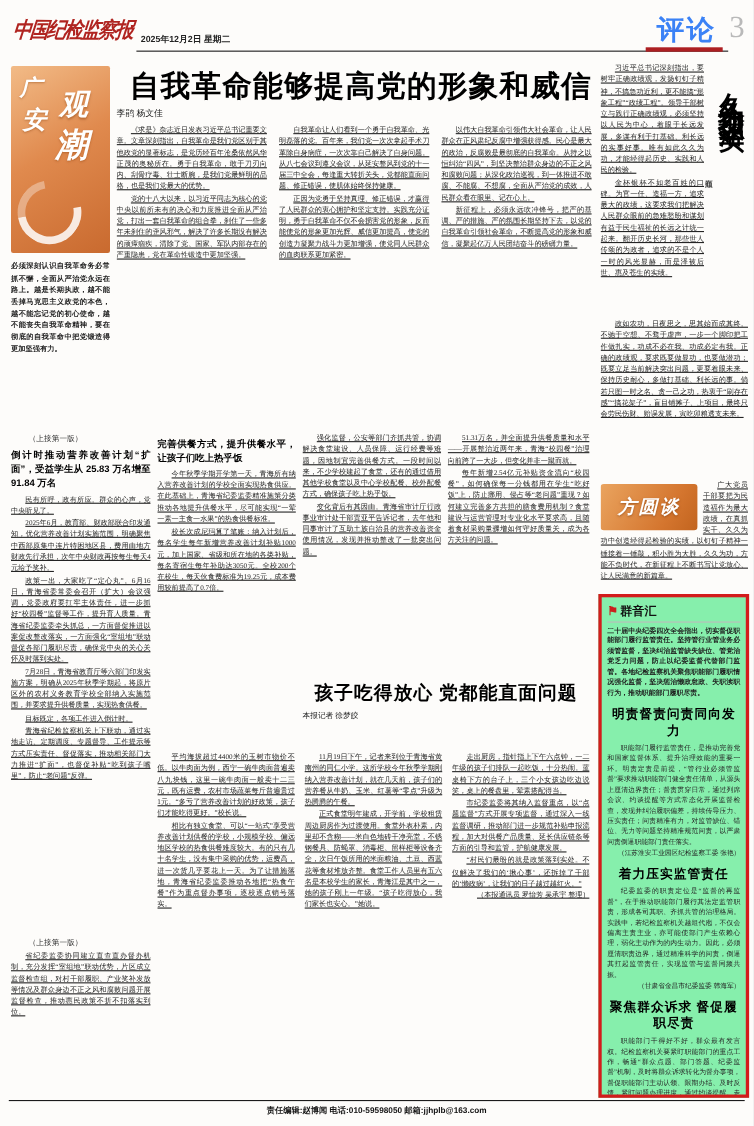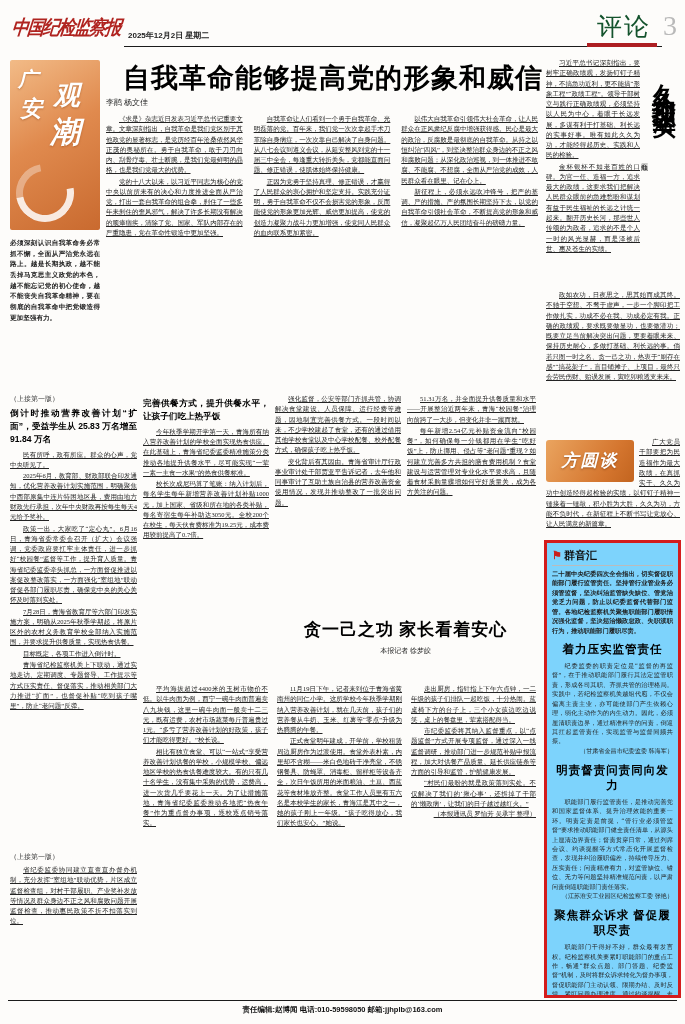--- a/index.html
+++ b/index.html
@@ -16,22 +16,22 @@
     font-size:17px; font-weight:bold; font-style:italic;
     color:#b02420; letter-spacing:-1.5px; transform:skewX(-6deg) scaleY(1.15);
     white-space:nowrap;
   }
   .pub-date {
     position:absolute; left:128px; top:30px; font-size:8px; font-weight:bold;
     font-family:"Liberation Sans","DejaVu Sans",sans-serif; color:#222;
   }
   .header-rule { position:absolute; left:124px; top:46px; width:538px; border-top:1.5px solid #1b1b1b; }
   .section-title {
-    position:absolute; right:34px; top:10px; font-size:25px; font-weight:normal;
-    letter-spacing:2px; color:#14532d;
+    position:absolute; right:34px; top:10px; font-size:25px; font-weight:bold;
+    letter-spacing:2px; color:#3b82f6;
   }
   .section-underline { position:absolute; right:28px; top:43px; width:70px; height:4px; background:#ad1f22; }
   .page-num {
     position:absolute; right:8px; top:10px; font-size:28px; color:#b9b9b9;
     font-family:"Liberation Serif",serif;
   }
   
   .brand-box {
     position:absolute; left:10px; top:60px; width:90px; height:170px;
     background:linear-gradient(150deg,#f2bb87 0%,#e08a4e 45%,#c96a2f 100%);
@@ -47,29 +47,29 @@
   .bc3 { left:40px; top:52px; font-size:30px; }
   .brand-swirl {
     position:absolute; left:6px; bottom:8px; width:58px; height:58px;
     border-radius:50%; border:7px solid rgba(255,255,255,.85);
     border-top-color:transparent; border-left-color:rgba(255,255,255,.35);
     transform:rotate(35deg);
   }
   
   .body-text { font-size:6.5px; line-height:1.58; text-align:justify; color:#242424;text-decoration:underline; }
   .body-text p { text-indent:2em; margin:0 0 1px 0; }
-  .continued { font-size:7px; color:#333; margin-bottom:3px; }
+  .continued { font-size:7px; color:#333; margin-bottom:3px;margin-left:16px; }
   .sub-head {
     font-family:"Liberation Sans","DejaVu Sans",sans-serif;
     font-size:8.6px; font-weight:bold; line-height:1.5; color:#000;
     margin:3px 0 4px 0; text-align:justify;
   }
   
   .lead-title {
-    position:absolute; left:123px; top:60px; width:432px; 
+    position:absolute; left:112px; top:60px; width:432px; text-align:center;
     font-size:27px; font-weight:bold; letter-spacing:1px; color:#000;
     font-family:"Liberation Serif",serif;
   }
   .lead-byline { position:absolute; left:106px; top:97px; width:432px; text-align:left; font-size:8px; color:#222; }
   .lead-intro {
     position:absolute; left:10px; top:238px; width:90px; height:152px;
     font-size:6.6px; line-height:1.62; text-align:justify; font-weight:600; color:#1d1d1d; overflow:hidden;
   }
   .lead-cols {
     position:absolute; left:106px; top:114px; width:432px; height:274px;
@@ -103,30 +103,30 @@
   .band-d  { position:absolute; left:407px; top:394px; width:129px; height:218px; overflow:hidden; }
   
   .feature-header { position:absolute; left:275px; top:614px; width:261px; height:66px; }
   .feature-label { font-family:"Liberation Sans",sans-serif; font-size:10px; font-weight:bold; color:#111; }
   .feature-icon {
     display:inline-block; width:9px; height:9px; margin-right:3px; vertical-align:-1px;
     background:linear-gradient(135deg,#c9201d 55%,#fff 55%,#fff 65%,#c9201d 65%);
     border-radius:1px;
   }
   .feature-title { text-align:center; font-size:17px; font-weight:bold; letter-spacing:1px; margin-top:4px; color:#000; }
-  .feature-byline { text-align:center; font-size:7px; color:#222; margin-top:5px; }
+  .feature-byline { text-align:left; font-size:7px; color:#222; margin-top:5px; }
   .feature-body {
     position:absolute; left:143px; top:684px; width:393px; height:312px;
     column-count:3; column-gap:9px; overflow:hidden;
   }
   .feature-credit { text-align:right; font-size:6.5px; margin-top:2px; }
   
   .voices {
     position:absolute; left:544px; top:540px; width:137px; height:458px;
-    border:3.5px solid #d31c1c; background:#7dd3fc; padding:5px 5px 13px 5px; overflow:hidden;
+    border:3.5px solid #d31c1c; background:#86efac; padding:5px 5px 13px 5px; overflow:hidden;
   }
   .vb-header { font-family:"Liberation Sans",sans-serif; font-size:11px; font-weight:bold; color:#111;
     border-bottom:1px solid #bbb; padding-bottom:2px; margin-bottom:3px; }
   .vb-flag { color:#c9201d; font-size:11px; margin-right:2px; }
   .vb-intro { font-size:6.3px; line-height:1.5; text-align:justify; font-weight:600; color:#1d1d1d; }
   .vb-title { text-align:center; font-size:11.5px; font-weight:bold; letter-spacing:1px; margin:7px 0 4px 0; color:#000;
     font-family:"Liberation Serif",serif; }
   .vb-body { font-size:6.2px; line-height:1.52; text-align:justify; color:#242424; text-indent:2em; }
   .vb-source { text-align:right; font-size:6.1px; color:#222; margin-top:1px; }
   
@@ -227,21 +227,21 @@
   <div class="band-c body-text">
       <p>强化监督，公安等部门齐抓共管，协调解决食堂建设、人员保障、运行经费等难题，因地制宜完善供餐方式。一段时间以来，不少学校建起了食堂，还有的通过借用其他学校食堂以及中心学校配餐、校外配餐方式，确保孩子吃上热乎饭。</p>
       <p>变化背后有其因由。青海省审计厅行政事业审计处干部贾亚平告诉记者，去年他和同事审计了互助土族自治县的营养改善资金使用情况，发现并推动整改了一批突出问题。</p>
     </div>
   <div class="band-d body-text">
       <p>51.31万名，并全面提升供餐质量和水平——开展整治近两年来，青海“校园餐”治理向前跨了一大步，但变化并非一蹴而就。</p>
       <p>每年新增2.54亿元补贴资金流向“校园餐”，如何确保每一分钱都用在学生“吃好饭”上，防止挪用、侵占等“老问题”重现？如何建立完善多方共担的膳食费用机制？食堂建设与运营管理对专业化水平要求高，且随着食材采购量骤增如何守好质量关，成为各方关注的问题。</p>
     </div>
 
   <div class="feature-header">
-    <div class="feature-title">贪一己之功  家长看着安心</div>
+    <div class="feature-title">孩子吃得放心  党都能直面问题</div>
     <div class="feature-byline">本报记者  徐梦皎</div>
   </div>
   <div class="feature-body body-text">
     <div>
         <p>平均海拔超过4400米的玉树市物价不低。以牛肉面为例，西宁一碗牛肉面普遍卖八九块钱，这里一碗牛肉面一般卖十二三元，既有运费，农村市场蔬菜每斤普遍贵过1元。“多亏了营养改善计划的好政策，孩子们才能吃得更好。”校长说。</p>
         <p>相比有独立食堂、可以“一站式”享受营养改善计划供餐的学校，小规模学校、偏远地区学校的热食供餐难度较大。有的只有几十名学生，没有集中采购的优势，运费高，进一次货几乎要花上一天。为了让措施落地，青海省纪委监委推动各地把“热食午餐”作为重点督办事项，逐校逐点销号落实。</p>
         <p>11月19日下午，记者来到位于青海省黄南州的同仁小学。这所学校今年秋季学期刚纳入营养改善计划，就在几天前，孩子们的营养餐从牛奶、玉米、红薯等“零点”升级为热腾腾的午餐。</p>
         <p>正式食堂明年建成，开学前，学校租赁周边厨房作为过渡使用。食堂外表朴素，内里却不含糊——米白色地砖干净亮堂，不锈钢餐具、防蝇罩、消毒柜、留样柜等设备齐全，次日午饭所用的米面粮油、土豆、西蓝花等食材堆放齐整。食堂工作人员里有五六名是本校学生的家长，青海江是其中之一，她的孩子刚上一年级。“孩子吃得放心，我们家长也安心。”她说。</p>
         <p>走出厨房，指针指上下午六点钟，一二年级的孩子们排队一起吃饭，十分热闹。蓝桌椅下方的台子上，三个小女孩边吃边说笑，桌上的餐盘里，荤素搭配得当。</p>
         <p>市纪委监委将其纳入监督重点，以“点题监督”方式开展专项监督，通过深入一线监督调研，推动部门进一步规范补贴申报流程，加大对供餐产品质量、延长供应链条等方面的引导和监管，护航健康发展。</p>
@@ -250,30 +250,30 @@
     <p class="feature-credit">（本报通讯员 罗怡芳 吴承宇 整理）</p>
   </div>
 
   <div class="voices">
     <div class="vb-header">
       <span class="vb-flag">⚑</span><span>群音汇</span>
     </div>
     <div class="vb-intro">二十届中央纪委四次全会指出，切实督促职能部门履行监管责任。坚持管行业管业务必须管监督，坚决纠治监管缺失缺位、管党治党乏力问题，防止以纪委监督代替部门监管。各地纪检监察机关聚焦职能部门履职情况强化监督，坚决惩治懒政怠政、失职渎职行为，推动职能部门履职尽责。</div>
 
     <div>
+      <div class="vb-title">明责督责问责同向发力</div>
+      <div class="vb-body">职能部门履行监管责任，是推动完善党和国家监督体系、提升治理效能的重要一环。明责定责是前提，“管行业必须管监督”要求推动职能部门健全责任清单，从源头上厘清边界责任；督责贯穿日常，通过列席会议、约谈提醒等方式常态化开展监督检查，发现并纠治履职偏差，持续传导压力、压实责任；问责精准有力，对监管缺位、错位、无力等问题坚持精准规范问责，以严肃问责倒逼职能部门责任落实。</div>
+      <div class="vb-source">（江苏淮安工业园区纪检监察工委  张艳）</div>
+    </div>
+    <div>
       <div class="vb-title">着力压实监管责任</div>
       <div class="vb-body">纪委监委的职责定位是“监督的再监督”，在于推动职能部门履行其法定监管职责，形成各司其职、齐抓共管的治理格局。实践中，若纪检监察机关越俎代庖，不仅会偏离主责主业，亦可能使部门产生依赖心理，弱化主动作为的内生动力。因此，必须厘清职责边界，通过精准科学的问责，倒逼其扛起监管责任，实现监管与监督同频共振。</div>
       <div class="vb-source">（甘肃省金昌市纪委监委  韩海军）</div>
     </div>
     <div>
-      <div class="vb-title">明责督责问责同向发力</div>
-      <div class="vb-body">职能部门履行监管责任，是推动完善党和国家监督体系、提升治理效能的重要一环。明责定责是前提，“管行业必须管监督”要求推动职能部门健全责任清单，从源头上厘清边界责任；督责贯穿日常，通过列席会议、约谈提醒等方式常态化开展监督检查，发现并纠治履职偏差，持续传导压力、压实责任；问责精准有力，对监管缺位、错位、无力等问题坚持精准规范问责，以严肃问责倒逼职能部门责任落实。</div>
-      <div class="vb-source">（江苏淮安工业园区纪检监察工委  张艳）</div>
-    </div>
-    <div>
       <div class="vb-title">聚焦群众诉求  督促履职尽责</div>
       <div class="vb-body">职能部门干得好不好，群众最有发言权。纪检监察机关要紧盯职能部门的重点工作，畅通“群众点题、部门答题、纪委监督”机制，及时将群众诉求转化为督办事项，督促职能部门主动认领、限期办结、及时反馈，紧盯问题办理进度，通过约谈提醒、走访督查等方式督促履职尽责，推动工作思路由“被动”向“主动”转变，用更扎实的工作成效回应群众新期待。</div>
 
     </div>
   </div>
 
   <div class="footer-rule"></div>
   <div class="footer-text">责任编辑:赵博闻    电话:010-59598050    邮箱:jjhplb@163.com</div>
 
 </div>

